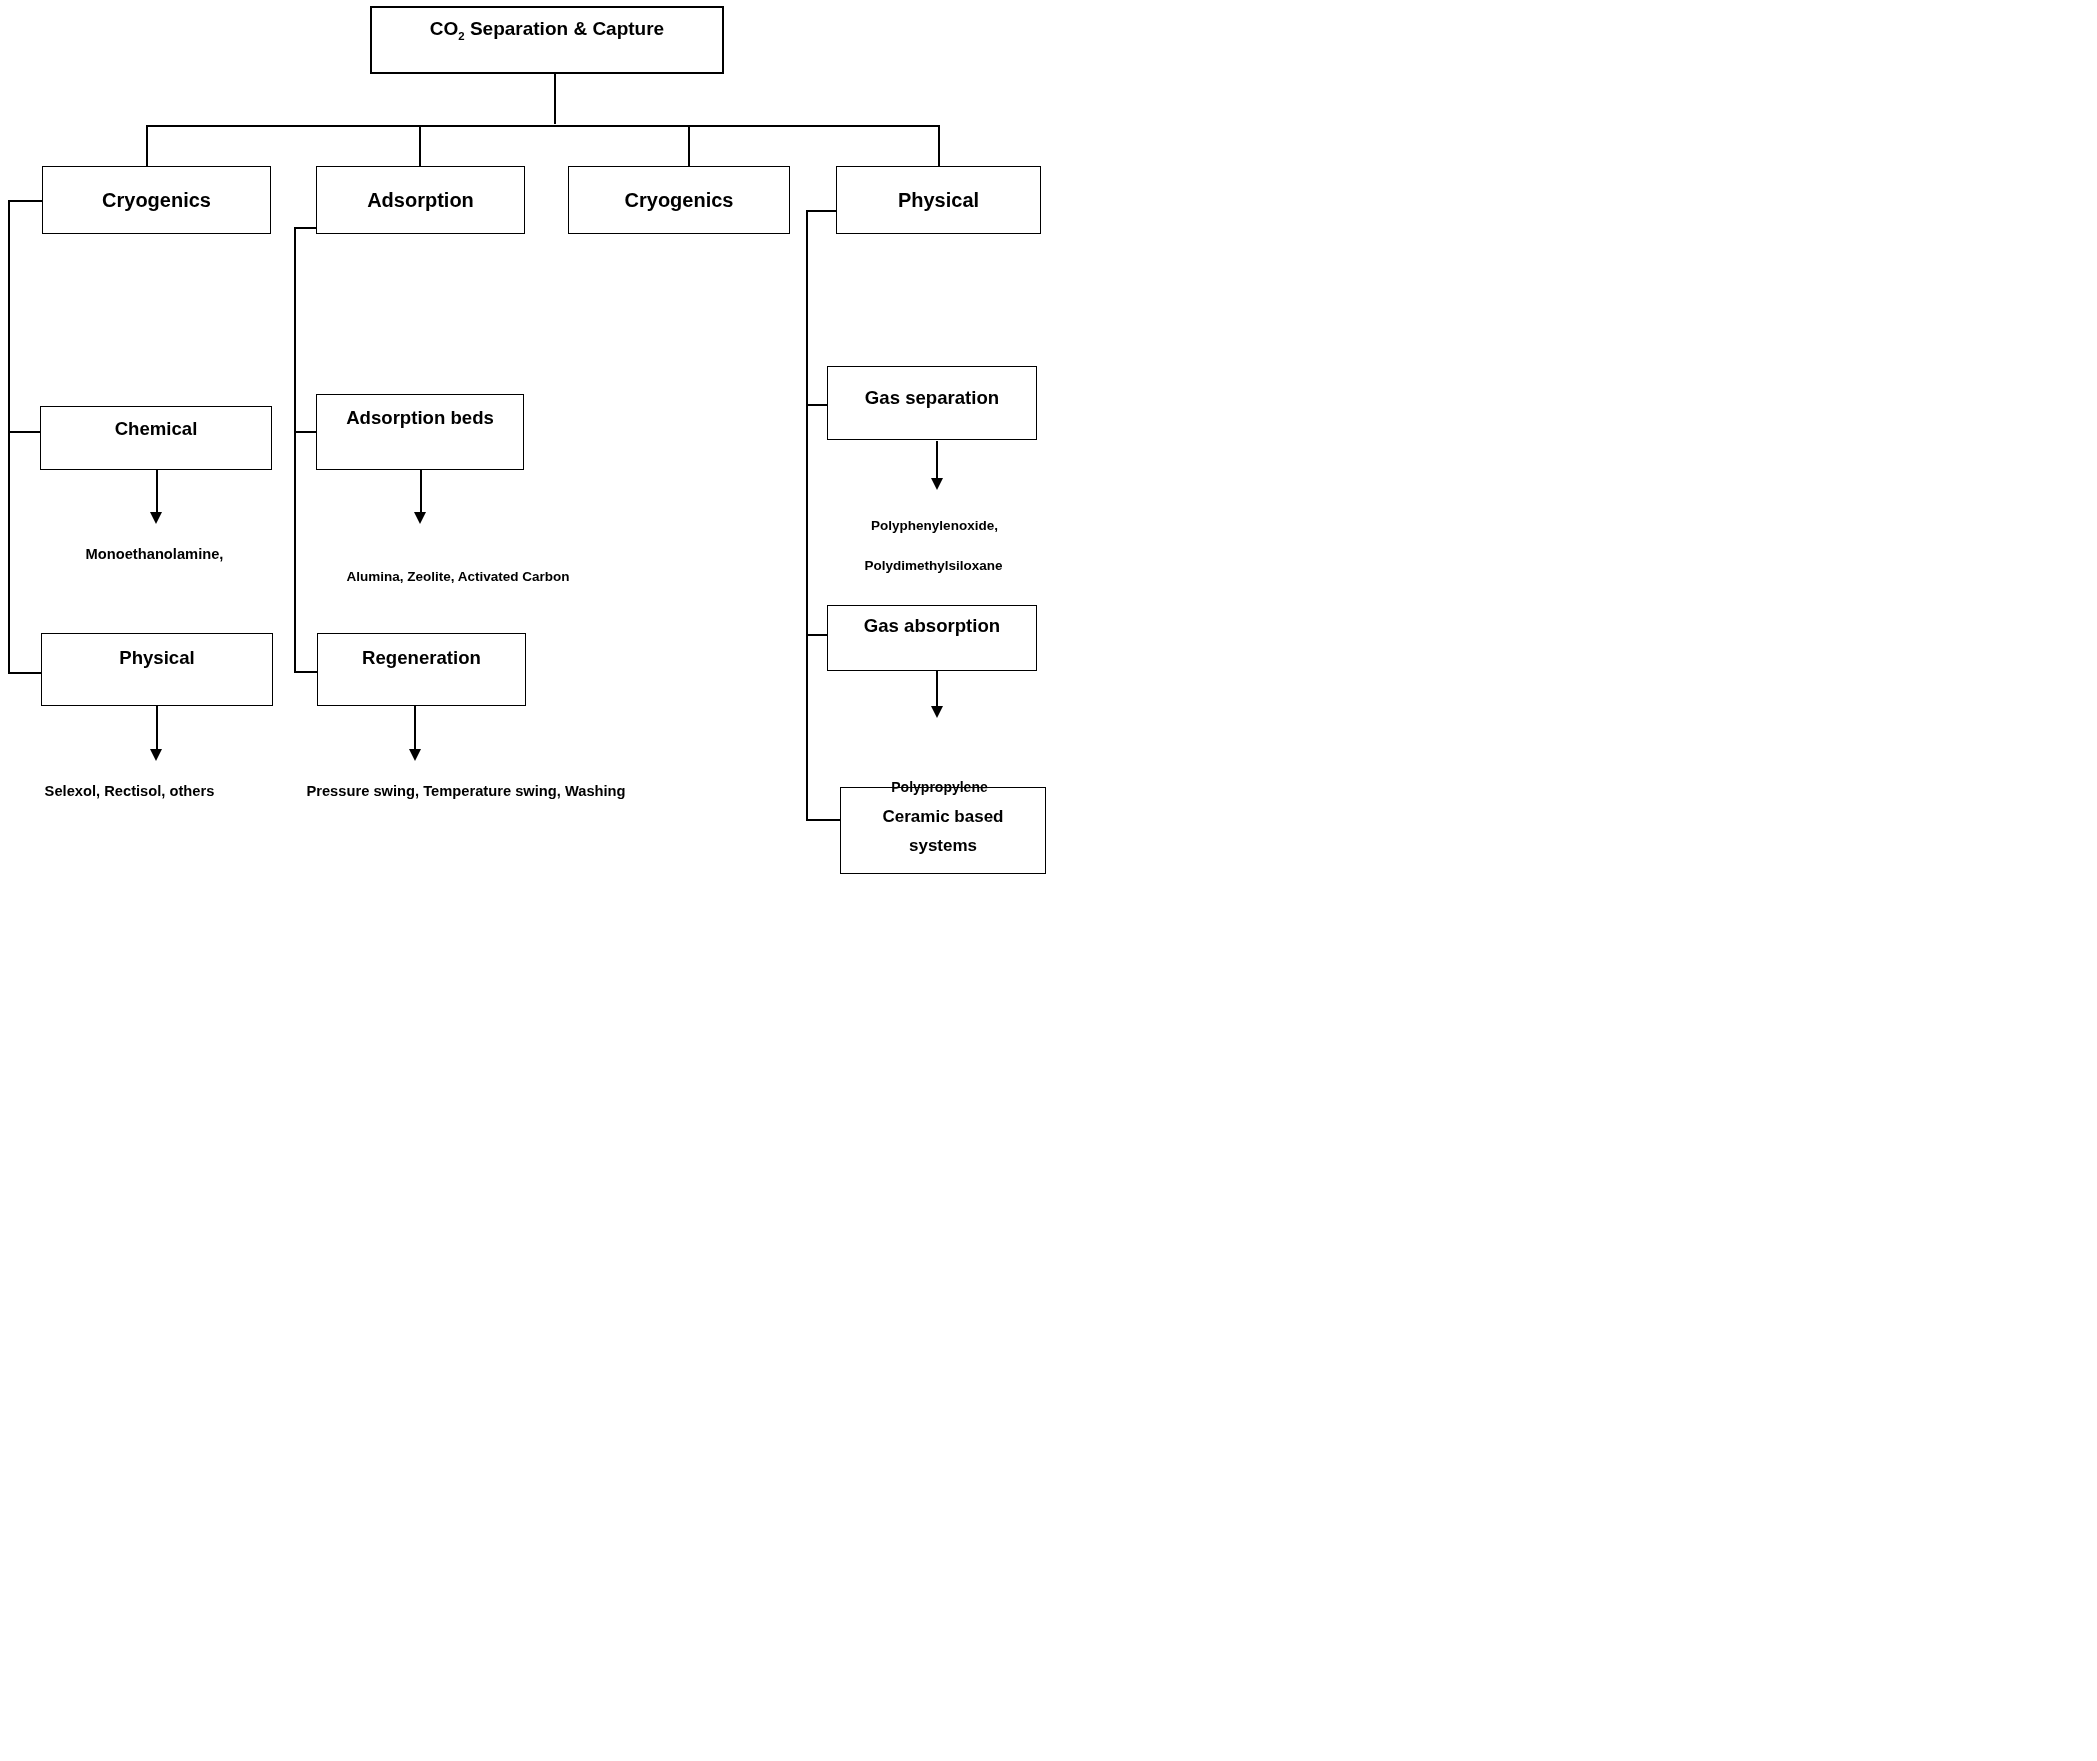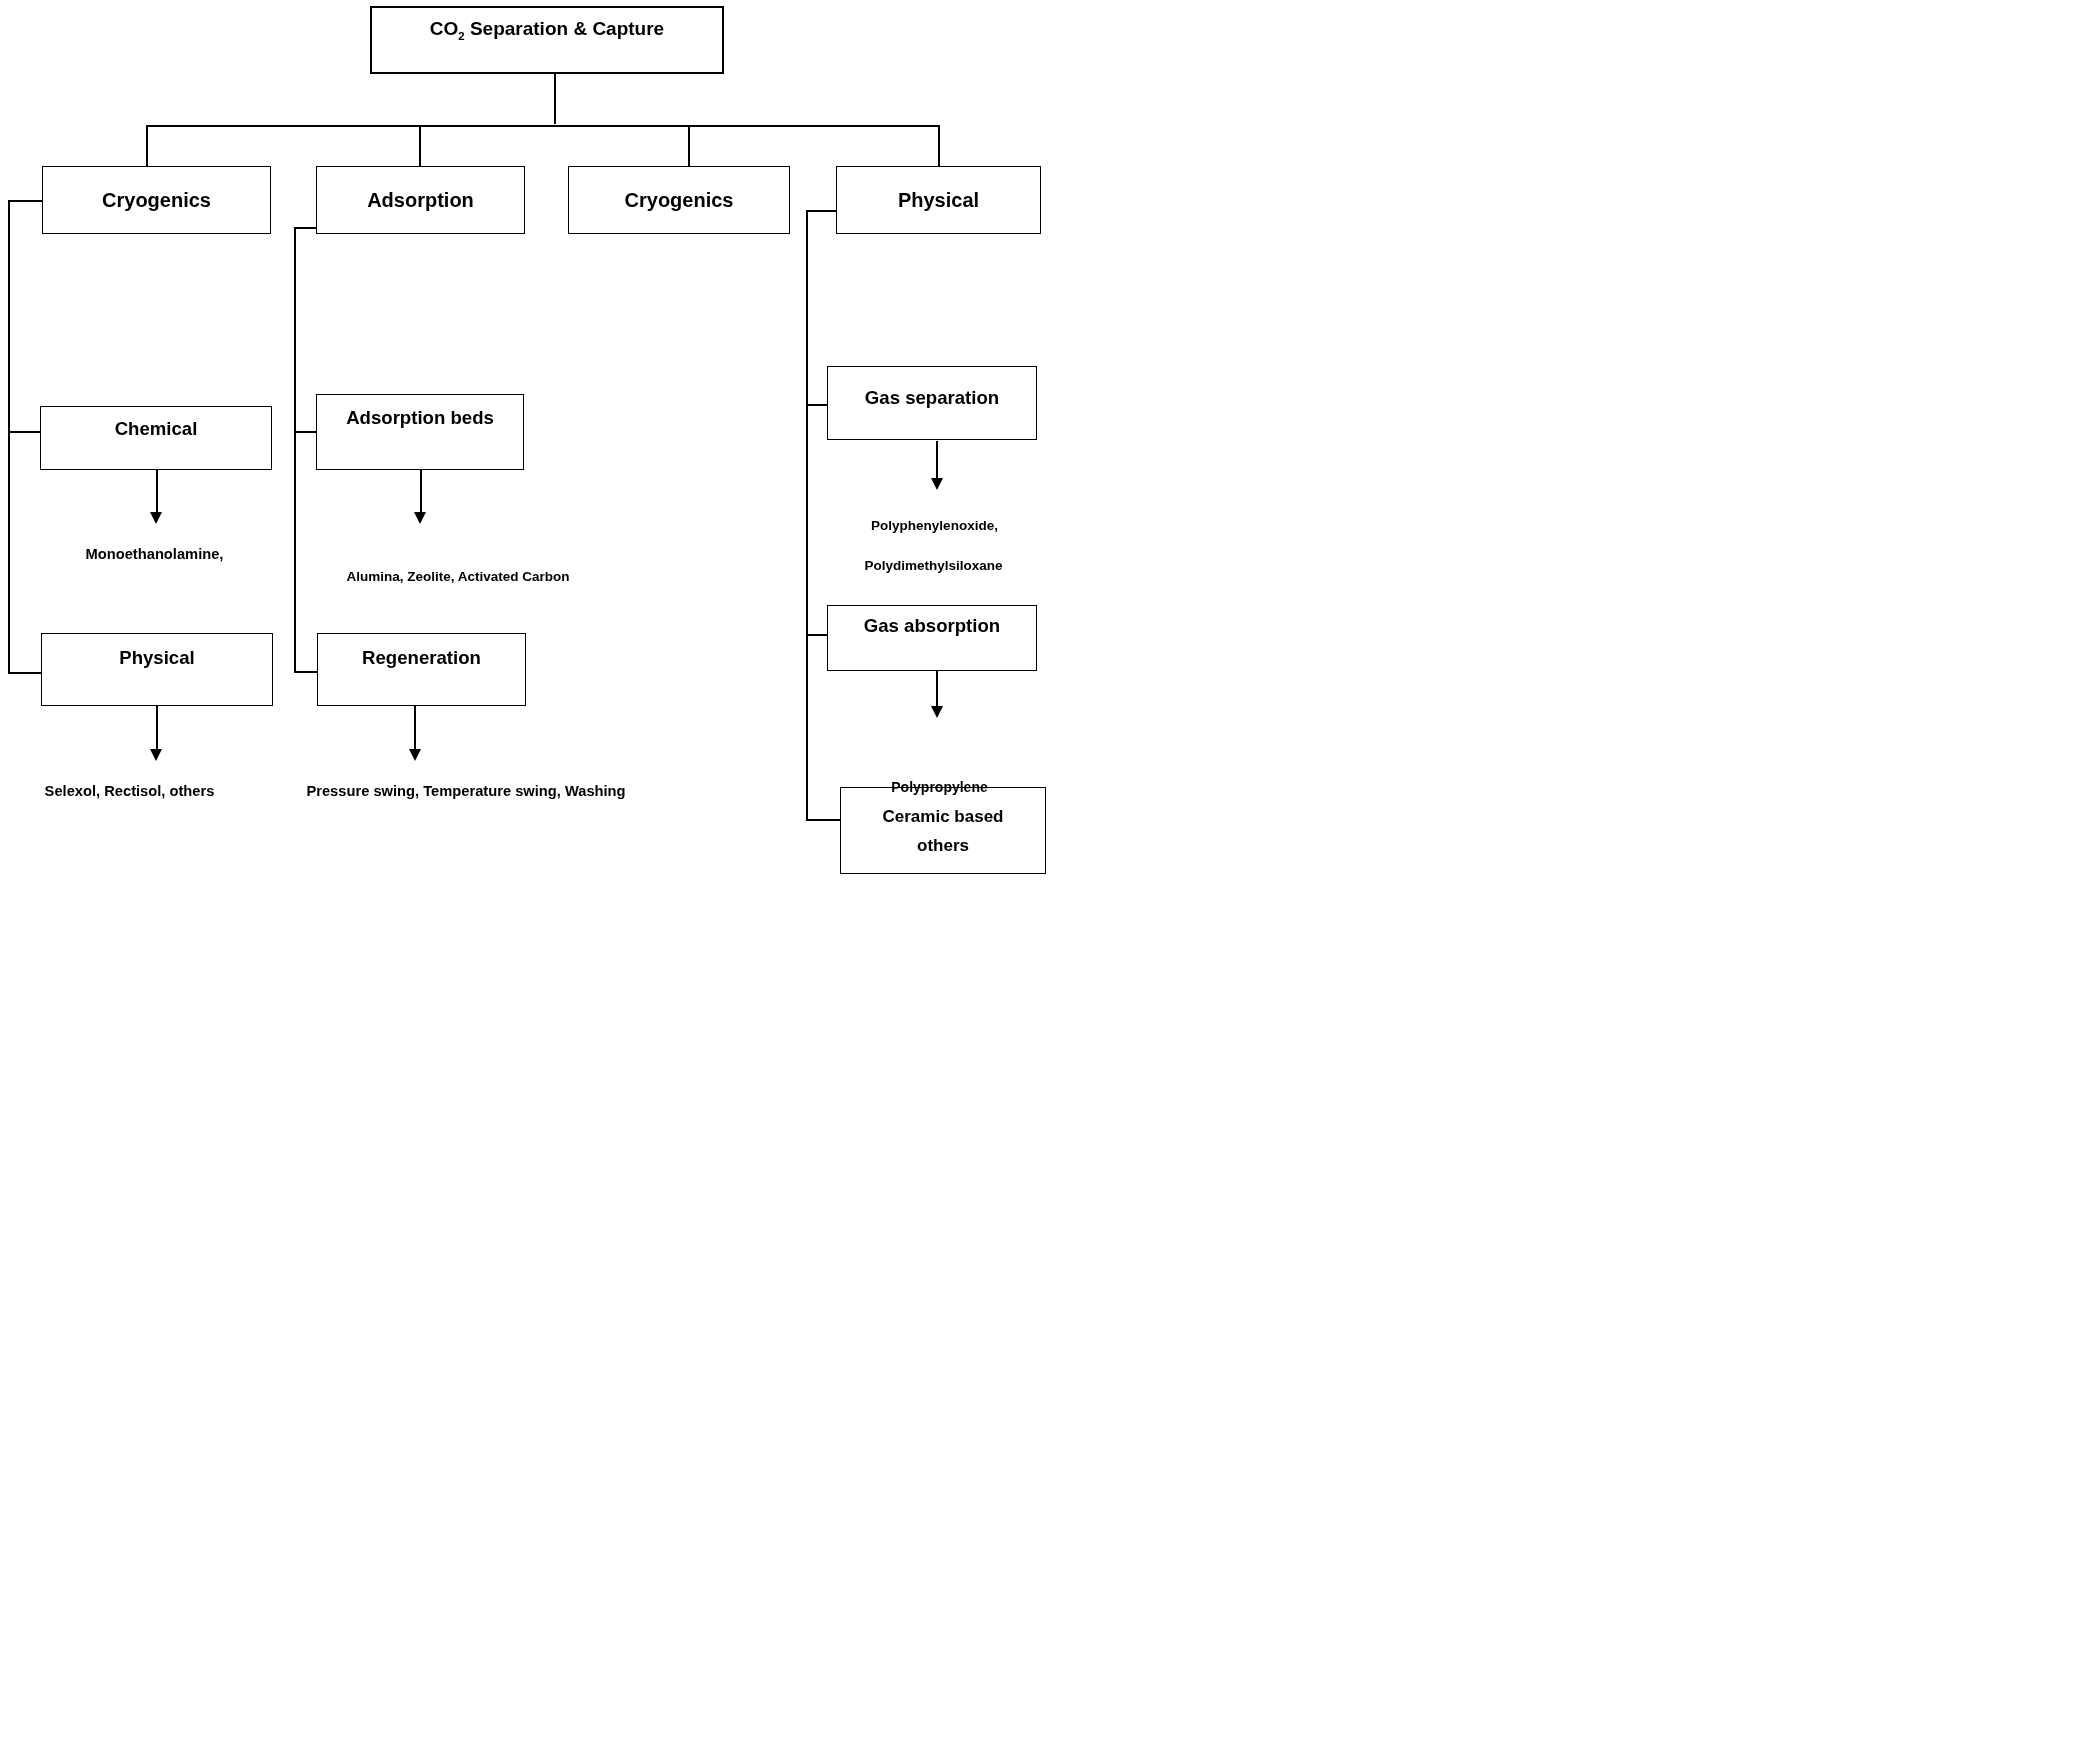--- a/index.html
+++ b/index.html
@@ -97,21 +97,21 @@
     <span>Physical</span>
   </div>
   <div class="box" style="left:317px;top:633px;width:209px;height:73px;font-size:18.6px;padding-bottom:24px;">
     <span>Regeneration</span>
   </div>
   <div class="box" style="left:827px;top:605px;width:210px;height:66px;font-size:18.6px;padding-bottom:25.4px;">
     <span>Gas absorption</span>
   </div>
   <div class="box" style="left:840px;top:787px;width:206px;height:87px;font-size:17px;line-height:29px;flex-direction:column;">
     <span>Ceramic based</span>
-    <span>others</span>
+    <span>systems</span>
   </div>
 
   <div class="line" style="left:156px;top:470px;width:1.7px;height:42px;"></div>
   <div class="arrowhead" style="left:150px;top:512px;"></div>
 
   <div class="line" style="left:420px;top:470px;width:1.7px;height:42px;"></div>
   <div class="arrowhead" style="left:414px;top:512px;"></div>
 
   <div class="line" style="left:936px;top:441px;width:2.3px;height:38px;"></div>
   <div class="arrowhead" style="left:931px;top:478px;"></div>

